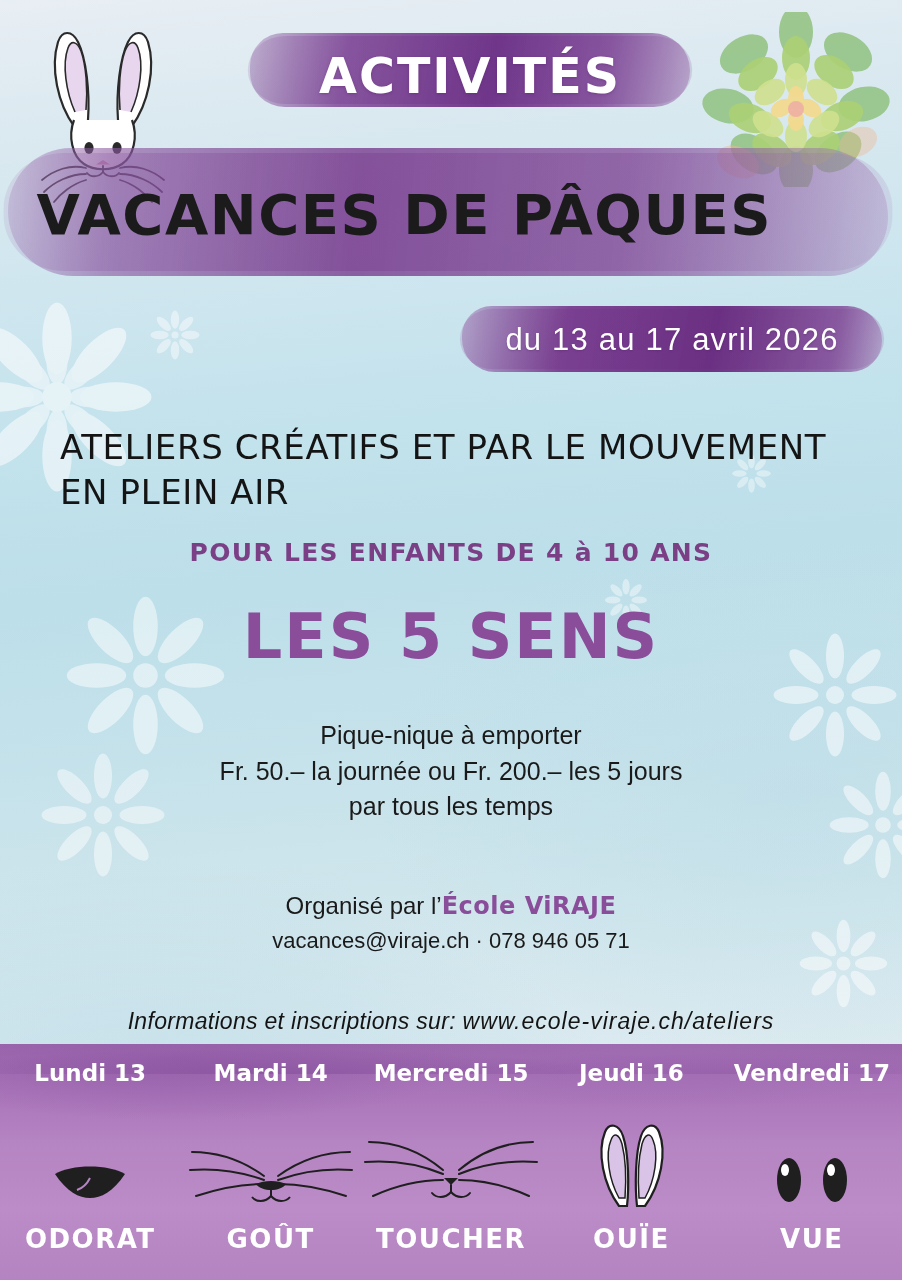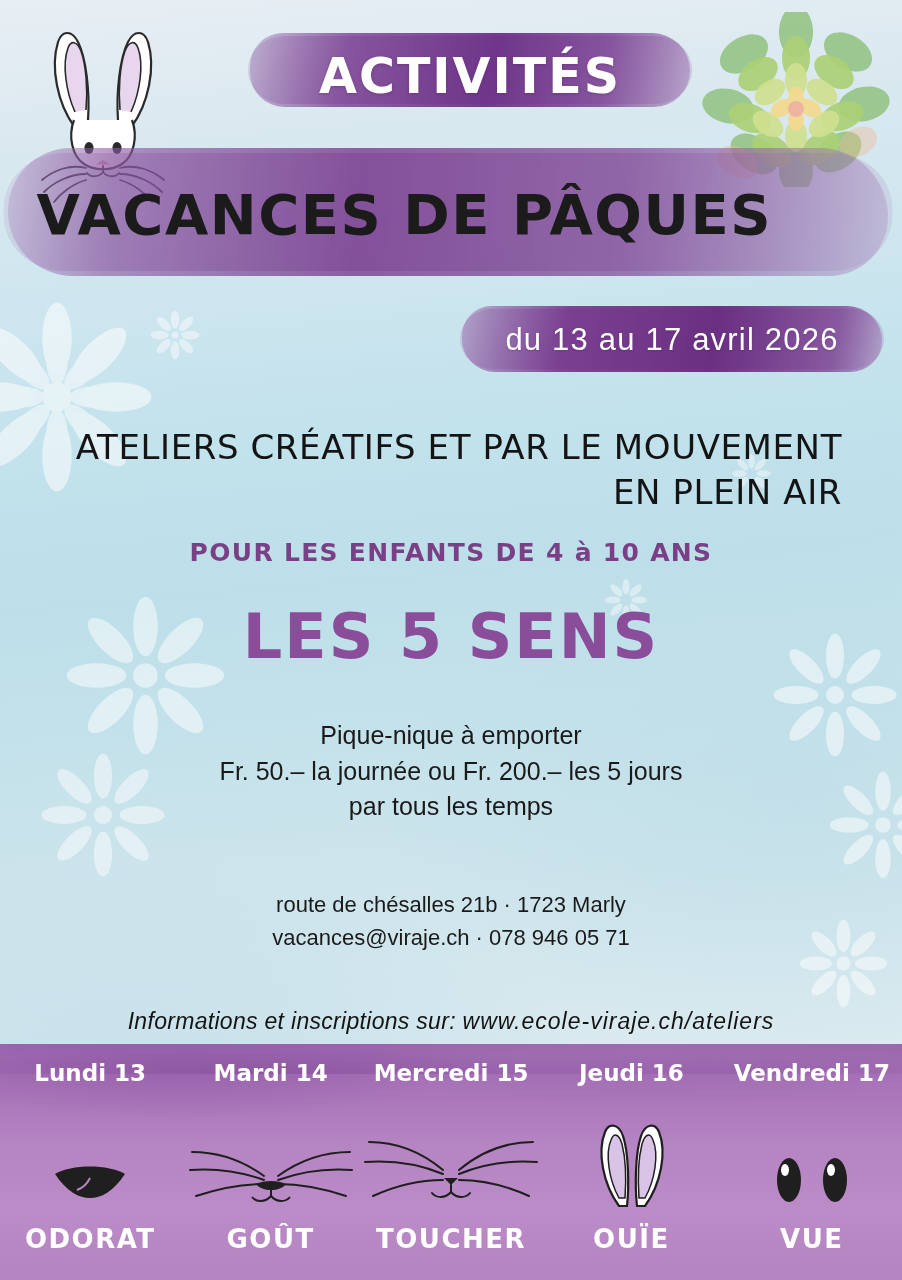--- a/index.html
+++ b/index.html
@@ -111,21 +111,21 @@
     font-family: "Liberation Sans", sans-serif;
     font-size: 31px;
     letter-spacing: 1.2px;
     text-shadow: 0 1px 2px rgba(80,30,100,0.3);
   }
 
   #subtitle {
     position: absolute;
     left: 60px; top: 425px;
     width: 782px;
-    text-align: right;
+    text-align: left;
     color: #141414;
     font-family: "DejaVu Sans", sans-serif;
     font-size: 34px;
     line-height: 1.32;
     letter-spacing: 0.6px;
   }
   #subtitle .l2 { display: block; }
 
   #age-line {
     position: absolute;
@@ -517,21 +517,23 @@
   <div id="age-line">POUR LES ENFANTS DE 4 à 10 ANS</div>
   <div id="theme">LES 5 SENS</div>
 
   <div id="practical">
     <div>Pique-nique à emporter</div>
     <div>Fr. 50.–  la journée ou Fr. 200.–  les 5 jours</div>
     <div>par tous les temps</div>
   </div>
 
   <div id="organizer">
-    <div class="addr">route de chésalles 21b · 1723 Marly</div>
+    <div>
+      <span>Organisé par l’</span><span class="school">École ViRAJE</span>
+    </div>
     <div class="contact">vacances@viraje.ch · 078 946 05 71</div>
   </div>
 
   <div id="info-line">
     <span>Informations et inscriptions sur: </span><span class="url">www.ecole-viraje.ch/ateliers</span>
   </div>
 
   <div id="band">
 
     <div class="day-labels">

